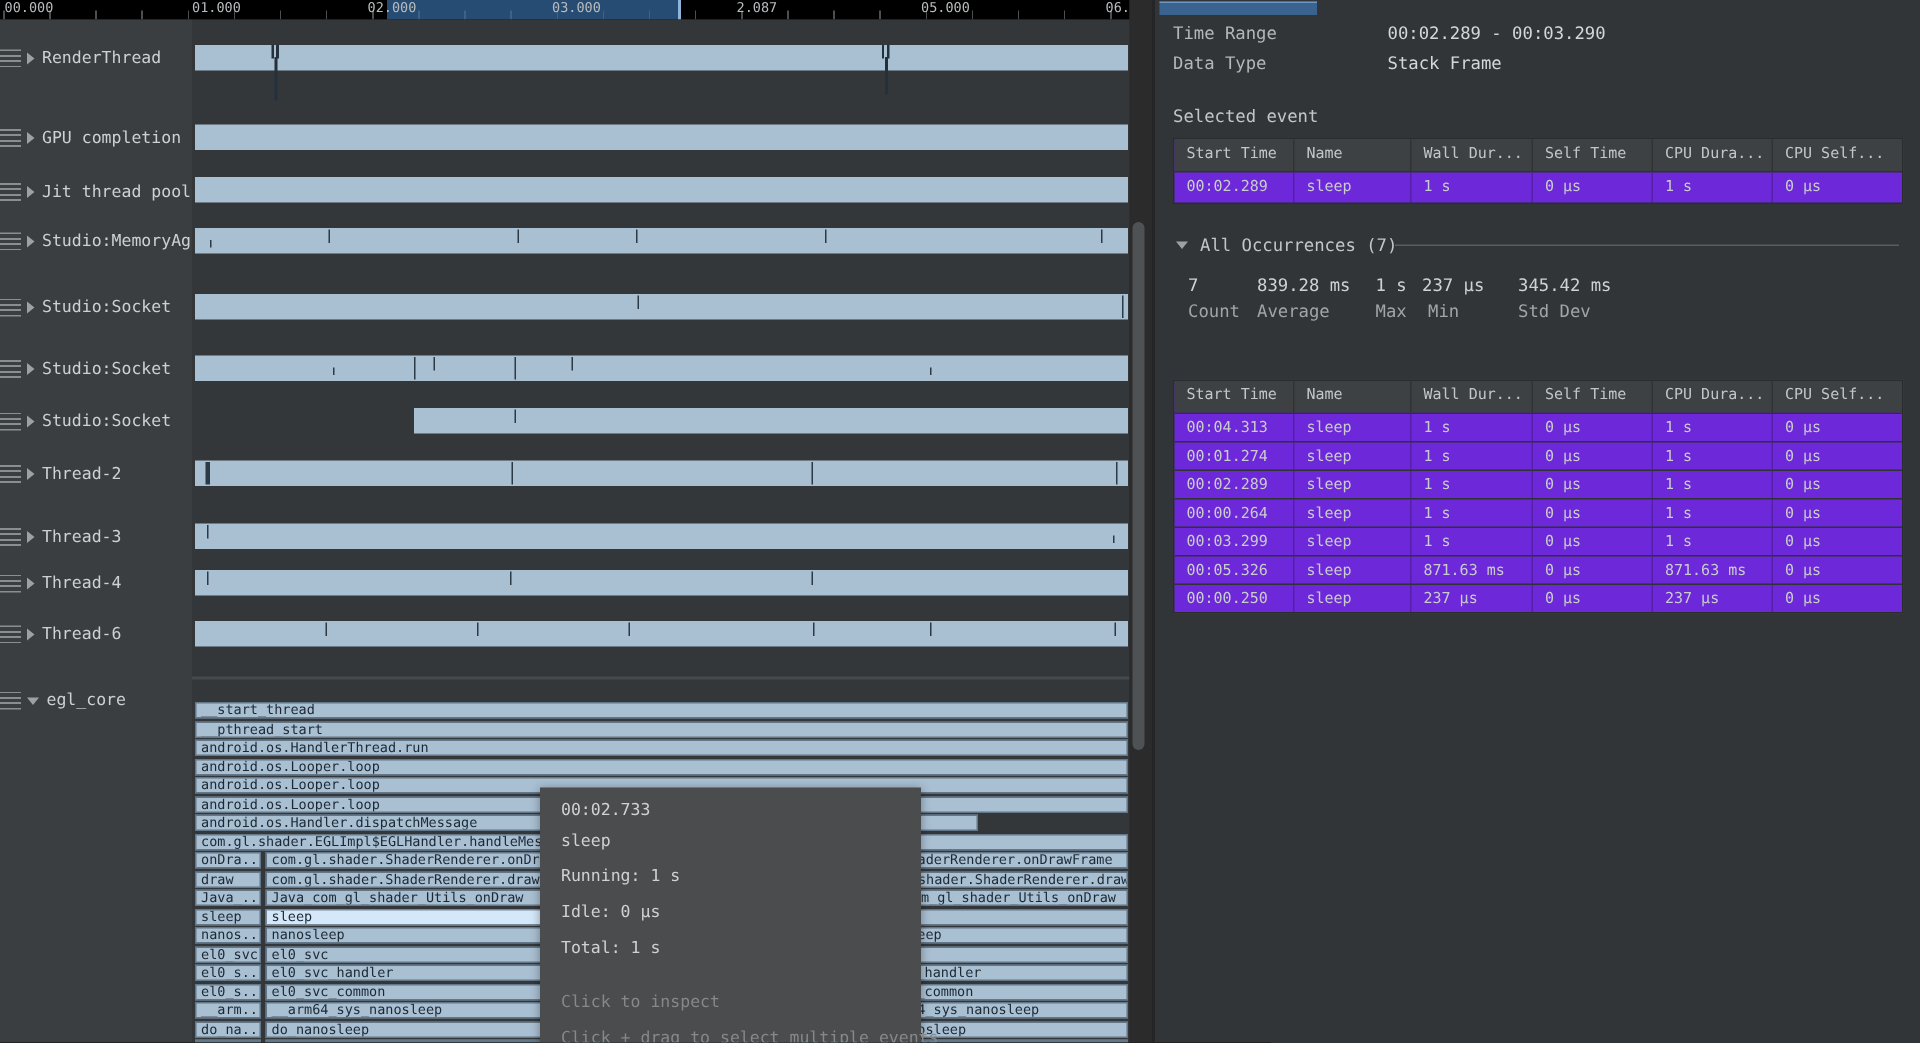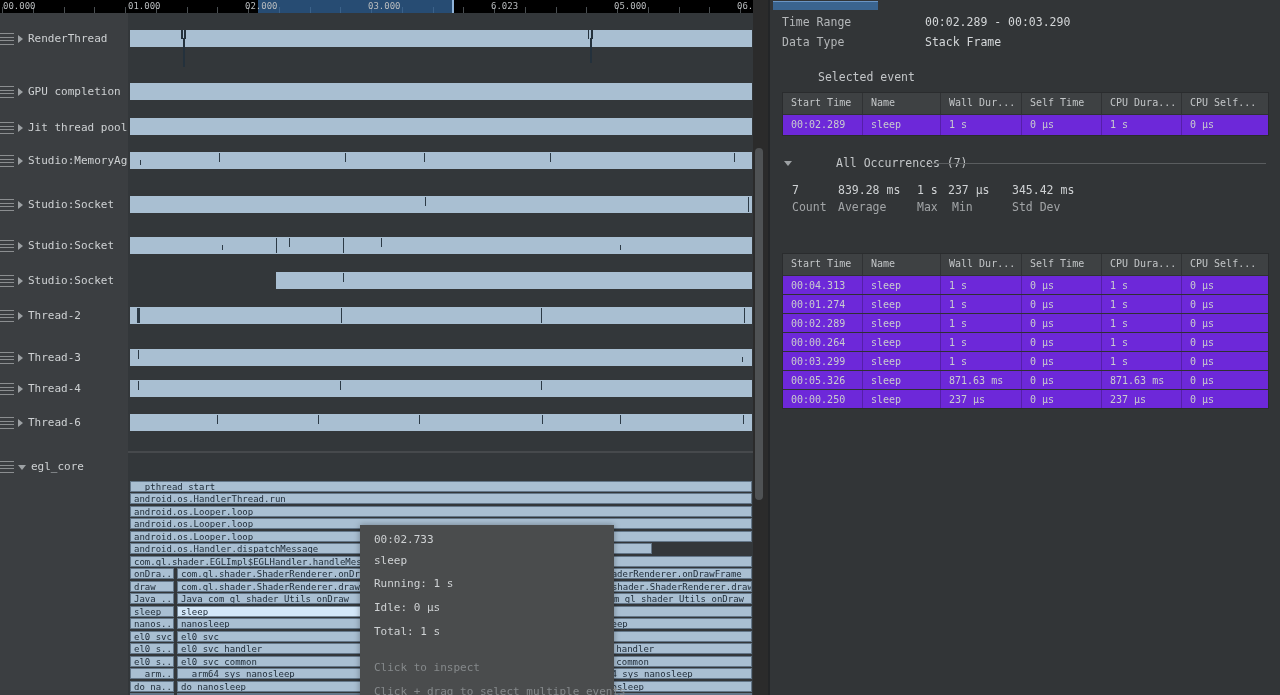--- a/index.html
+++ b/index.html
@@ -39,21 +39,21 @@
   .fseg.hl{background:#d4e8f9;}
   
   .gutter{position:absolute;left:753px;top:0;width:17px;height:695px;background:#2b2b2b;}
   .vthumb{position:absolute;left:2px;top:148px;width:8px;height:352px;background:#4f5254;border-radius:4px;}
   .vdivider{position:absolute;left:768px;top:0;width:2px;height:695px;background:#232527;}
   
   .panel{position:absolute;left:770px;top:0;width:510px;height:695px;background:#323537;}
   .toptab{position:absolute;left:3px;top:1px;width:105px;height:8px;background:#3a648f;border-top:1px solid #6a95c4;}
   .plabel{position:absolute;font-size:11.5px;color:#b4b7b9;white-space:nowrap;}
   .pvalue{position:absolute;font-size:11.5px;color:#d4d7d9;white-space:nowrap;}
-  .ptitle{position:absolute;font-size:11.5px;color:#c3c6c8;white-space:nowrap;margin-left:36px;}
+  .ptitle{position:absolute;font-size:11.5px;color:#c3c6c8;white-space:nowrap;}
   .hrule{position:absolute;height:1px;background:#5a5d5f;}
   .tbl{position:absolute;width:485px;background:#6d28d9;border:1px solid #2a2c2e;font-size:10px;}
   .trow{display:flex;height:20px;border-top:1px solid #2f3133;}
   .trow.head{height:21px;background:#3e4143;border-top:none;color:#c3c6c8;}
   .trow.body{height:18px;color:#c9ccce;}
   .trow span{box-sizing:border-box;padding:4px 0 0 8px;overflow:hidden;white-space:nowrap;
              border-right:1px solid rgba(0,0,0,0.22);}
   .c0{width:80px;} .c1{width:78px;} .c2{width:81px;} .c3{width:80px;} .c4{width:80px;} .c5{width:86px;border-right:none!important;}
   .stat-v{position:absolute;font-size:11.5px;color:#cfd2d4;white-space:nowrap;}
   .stat-l{position:absolute;font-size:11.5px;color:#a2a5a7;white-space:nowrap;}
@@ -69,21 +69,21 @@
 <div class="stage">
 
   <div class="ruler">
     <div class="rsel">
         <i></i>
       </div>
     <span class="rlabel" style="left:3px">00.000</span>
     <span class="rlabel" style="left:128px">01.000</span>
     <span class="rlabel" style="left:245px">02.000</span>
     <span class="rlabel" style="left:368px">03.000</span>
-    <span class="rlabel" style="left:491px">6.023</span>
+    <span class="rlabel" style="left:491px">2.087</span>
     <span class="rlabel" style="left:614px">05.000</span>
     <span class="rlabel" style="left:737px">06.0</span>
   </div>
 
   <div class="tracks"></div>
 
   <div class="bar" style="left:130px;top:30px;width:622px">
     <div class="marker" style="left:51px;top:0;height:9px"></div>
     <div class="marker" style="left:458px;top:0;height:9px"></div>
   </div>
@@ -142,20 +142,21 @@
     <i style="left:87px"></i>
       <i style="left:188px"></i>
       <i style="left:289px"></i>
     <i style="left:412px"></i>
       <i style="left:490px"></i>
       <i style="left:613px"></i>
   </div>
 
   <div class="hdiv"></div>
 
+  <div class="fseg" style="left:130px;top:468px;width:622px">__start_thread</div>
   <div class="fseg" style="left:130px;top:480.5px;width:622px">__pthread_start</div>
   <div class="fseg" style="left:130px;top:493px;width:622px">android.os.HandlerThread.run</div>
   <div class="fseg" style="left:130px;top:505.5px;width:622px">android.os.Looper.loop</div>
   <div class="fseg" style="left:130px;top:518px;width:622px">android.os.Looper.loop</div>
   <div class="fseg" style="left:130px;top:530.5px;width:622px">android.os.Looper.loop</div>
   <div class="fseg" style="left:130px;top:543px;width:522px">android.os.Handler.dispatchMessage</div>
   <div class="fseg" style="left:130px;top:555.5px;width:622px">com.gl.shader.EGLImpl$EGLHandler.handleMessage</div>
 
   <div class="fseg" style="left:130px;top:568px;width:44px">onDra...</div>
   <div class="fseg" style="left:177px;top:568px;width:343px">com.gl.shader.ShaderRenderer.onDrawFrame</div>

